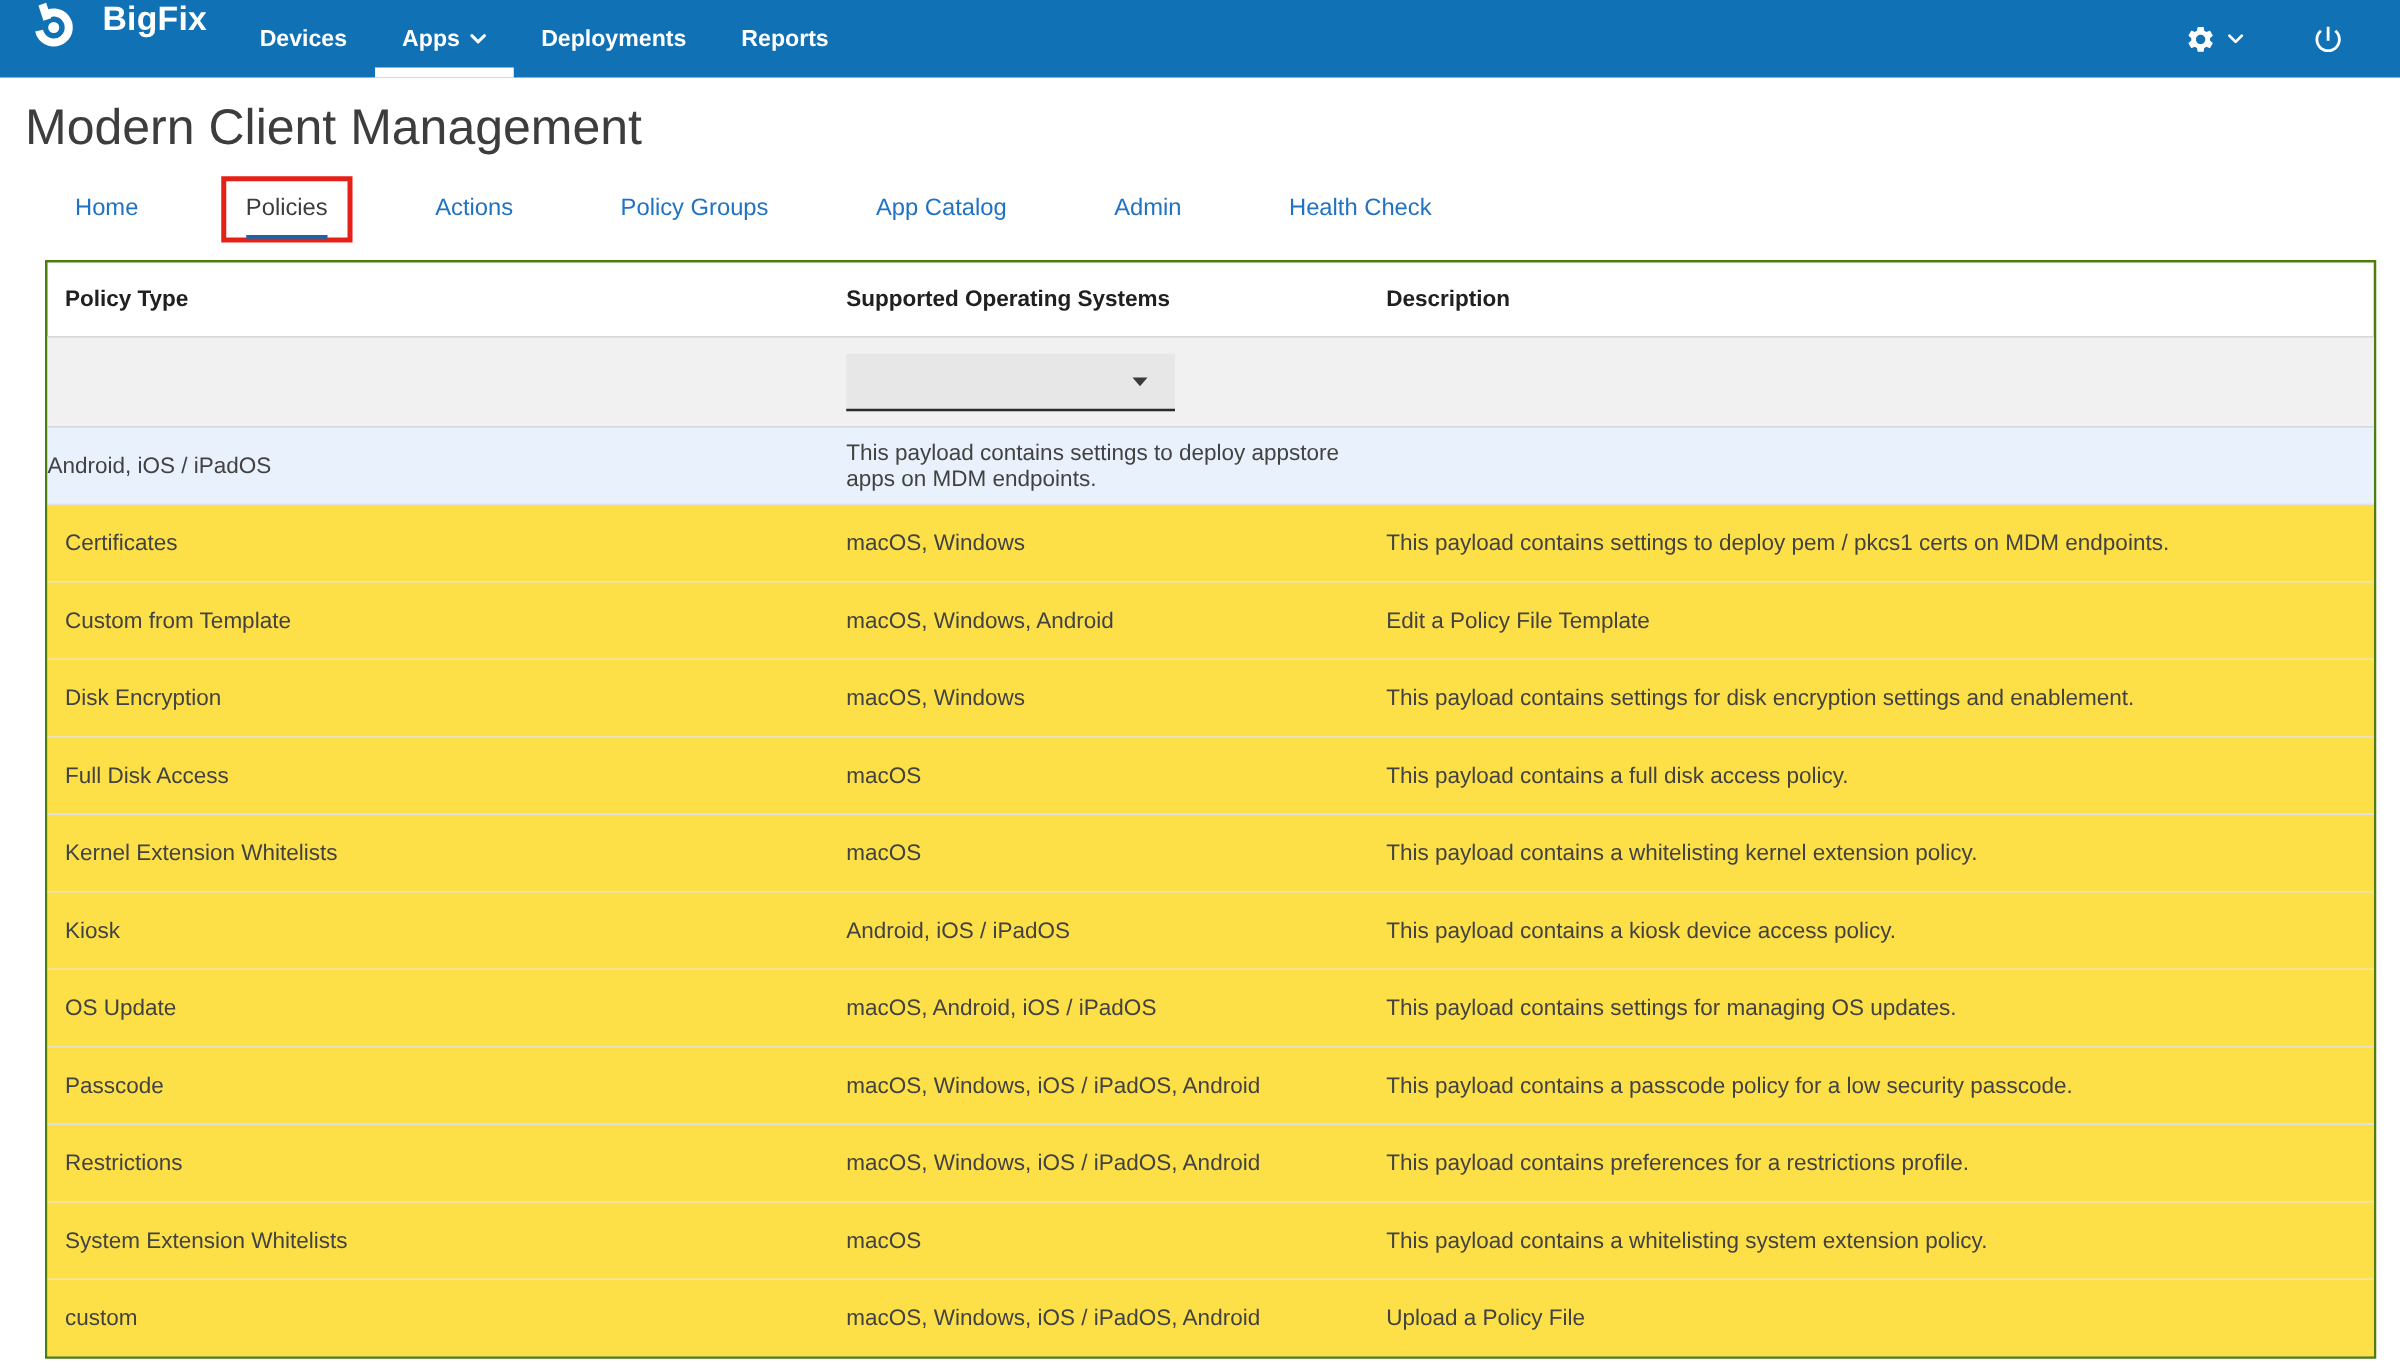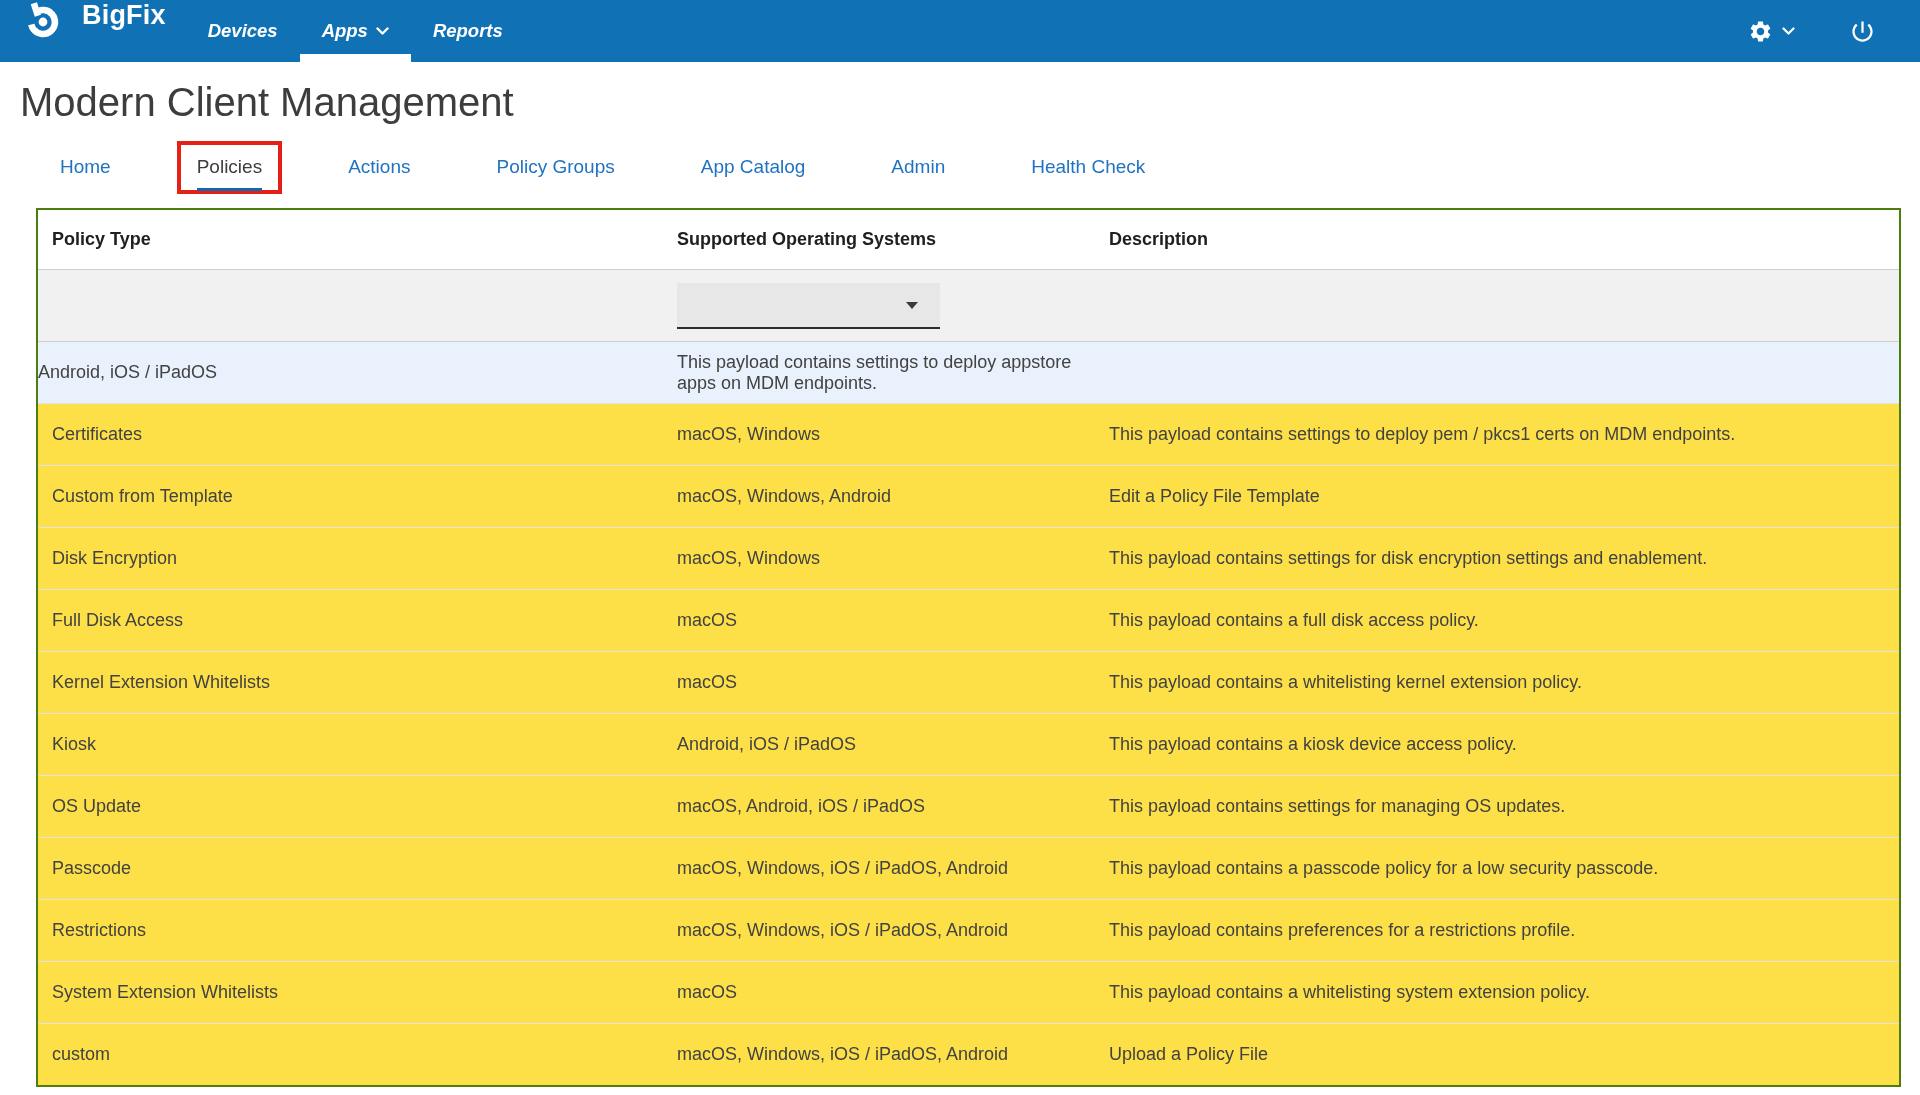--- a/index.html
+++ b/index.html
@@ -20,21 +20,21 @@
   }
 
   
   .navbar {
     height: 62px; background: var(--nav-blue);
     display: flex; align-items: stretch; color: #fff;
   }
   .brand { display: flex; align-items: flex-start; gap: 20px; margin-left: 22px; cursor: pointer; }
   .brand svg { width: 40px; height: 40px; display: block; }
   .brand-name { font-size: 27px; font-weight: bold; letter-spacing: .2px; }
-  .nav-menu { display: flex; align-items: stretch; margin-left: 20px; font-style: italic; }
+  .nav-menu { display: flex; align-items: stretch; margin-left: 20px; }
   .nav-item {
     position: relative; display: flex; align-items: center; gap: 8px;
     padding: 0 22px; font-size: 18.5px; font-weight: bold; cursor: pointer;
   }
   .nav-item.active::after {
     content: ""; position: absolute; left: 0; right: 0; bottom: 0;
     height: 8px; background: #fff;
   }
   .nav-right { margin-left: auto; display: flex; align-items: center; gap: 54px; margin-right: 44px; }
   .icon-btn { display: flex; align-items: center; gap: 9px; cursor: pointer; }
@@ -112,20 +112,24 @@
     <span class="nav-label">Devices</span>
 
   </div>
       <div class="nav-item active">
     <span class="nav-label">Apps</span>
     <svg width="13" height="9" viewBox="0 0 13 9">
       <polyline points="1.5,1.5 6.5,6.5 11.5,1.5" fill="none" stroke="#fff" stroke-width="2.4" stroke-linecap="round" stroke-linejoin="round"></polyline>
     </svg>
   </div>
       <div class="nav-item">
+    <span class="nav-label">Deployments</span>
+
+  </div>
+      <div class="nav-item">
     <span class="nav-label">Reports</span>
 
   </div>
     </nav>
 
   <div class="nav-right">
     <div class="icon-btn">
       <svg width="25" height="25" viewBox="0 0 24 24" fill="#fff">
         <path d="M19.14,12.94c0.04-0.3,0.06-0.61,0.06-0.94c0-0.32-0.02-0.64-0.07-0.94l2.03-1.58c0.18-0.14,0.23-0.41,0.12-0.61 l-1.92-3.32c-0.12-0.22-0.37-0.29-0.59-0.22l-2.39,0.96c-0.5-0.38-1.03-0.7-1.62-0.94L14.4,2.81c-0.04-0.24-0.24-0.41-0.48-0.41 h-3.84c-0.24,0-0.43,0.17-0.47,0.41L9.25,5.35C8.66,5.59,8.12,5.92,7.63,6.29L5.24,5.33c-0.22-0.08-0.47,0-0.59,0.22L2.74,8.87 C2.62,9.08,2.66,9.34,2.86,9.48l2.03,1.58C4.84,11.36,4.8,11.69,4.8,12s0.02,0.64,0.07,0.94l-2.03,1.58 c-0.18,0.14-0.23,0.41-0.12,0.61l1.92,3.32c0.12,0.22,0.37,0.29,0.59,0.22l2.39-0.96c0.5,0.38,1.03,0.7,1.62,0.94l0.36,2.54 c0.05,0.24,0.24,0.41,0.48,0.41h3.84c0.24,0,0.44-0.17,0.47-0.41l0.36-2.54c0.59-0.24,1.13-0.56,1.62-0.94l2.39,0.96 c0.22,0.08,0.47,0,0.59-0.22l1.92-3.32c0.12-0.22,0.07-0.47-0.12-0.61L19.14,12.94z M12,15.6c-1.98,0-3.6-1.62-3.6-3.6 s1.62-3.6,3.6-3.6s3.6,1.62,3.6,3.6S13.98,15.6,12,15.6z"></path>
       </svg>

